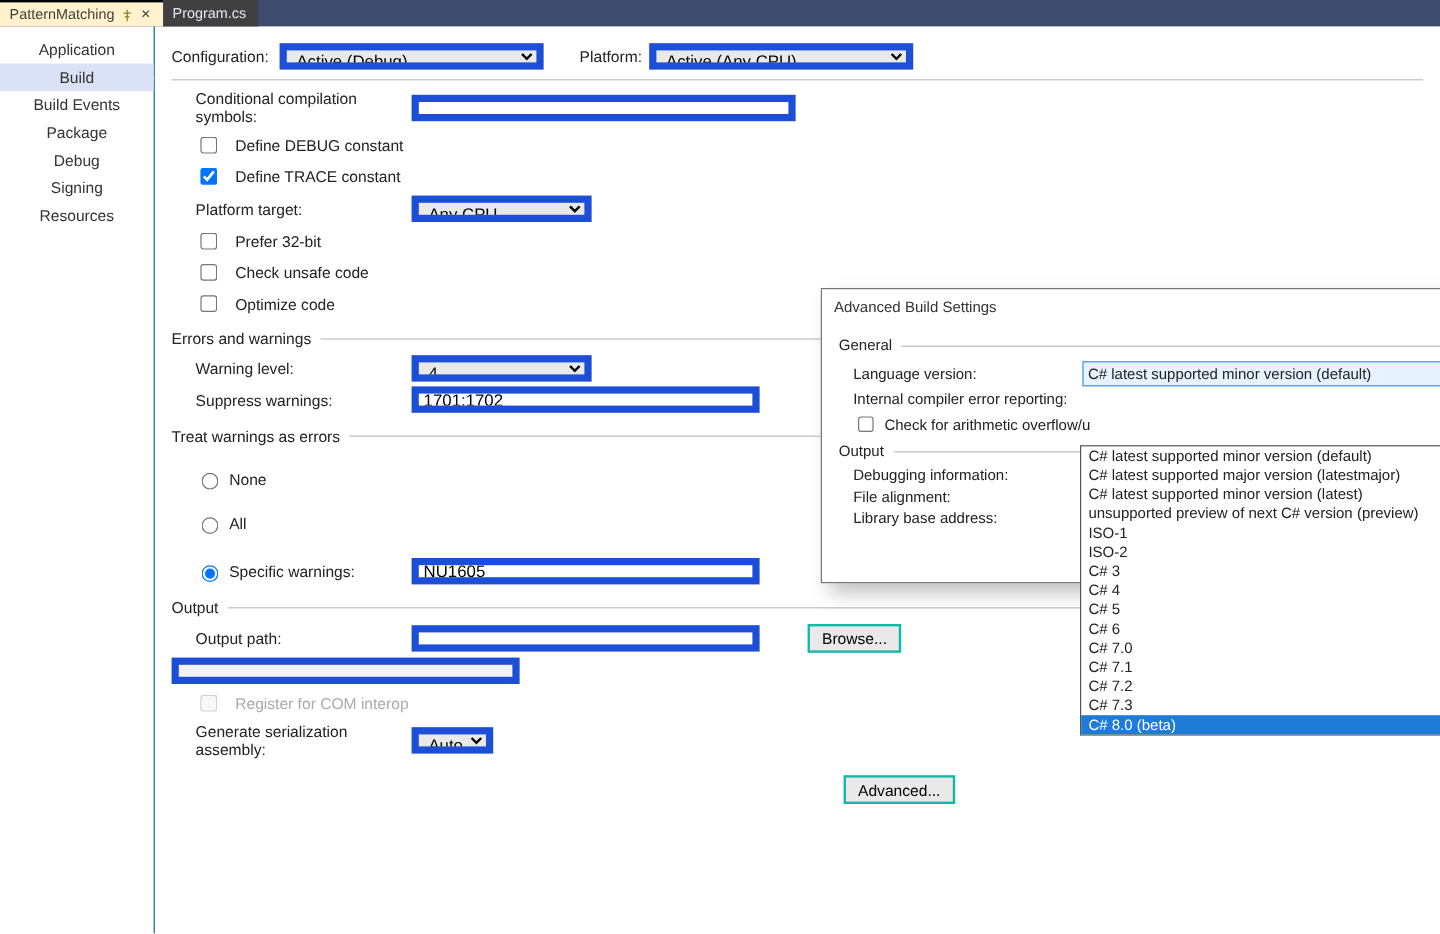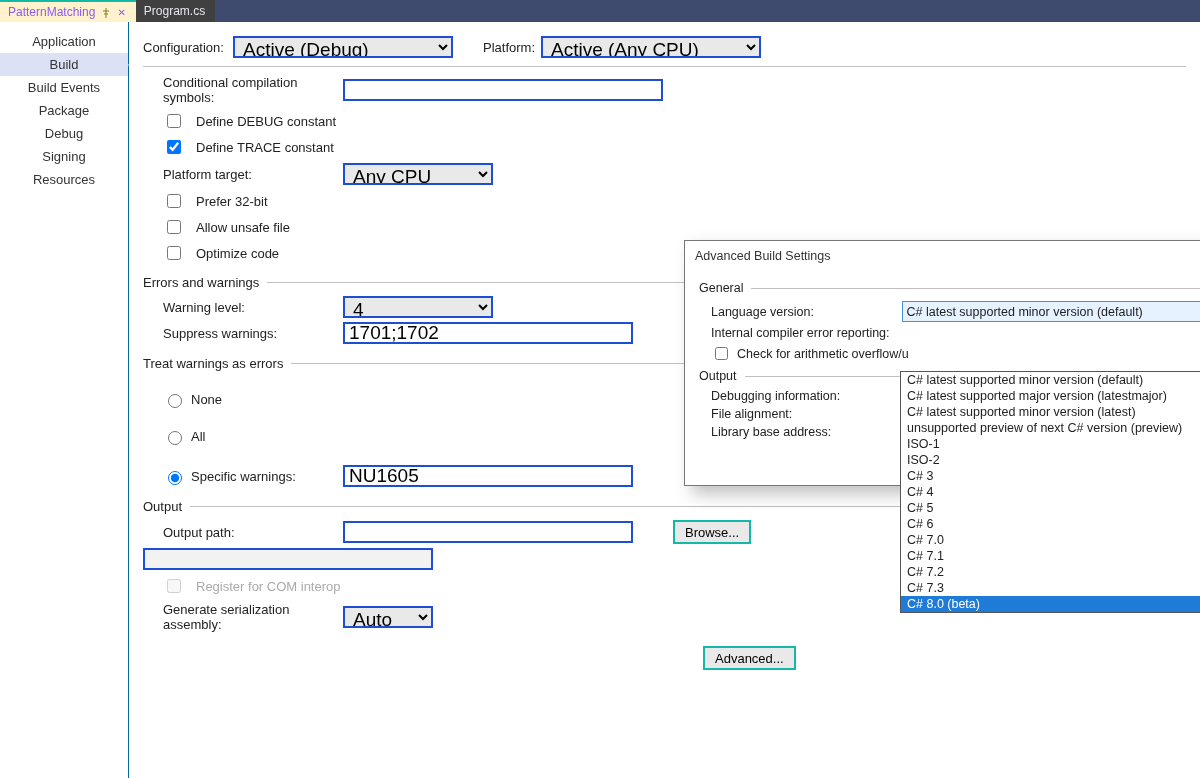--- a/index.html
+++ b/index.html
@@ -21,22 +21,22 @@
     display:flex;
     align-items:center;
     padding:0 10px 0 8px;
     font-size:12px;
     color:#e6e6f0;
     background:#404040;
     gap:6px;
   }
   .tab.active {
     background:#fff2cc;
-    color:#8b5cf6;
-    border-top:2px solid #14b8a6;
+    color:#404040;
+    border-top:2px solid #000000;
   }
   .tab .pin { width:10px; height:10px; display:inline-block; }
   .tab .close { font-size:10px; cursor:pointer; }
   .main { display:flex; height:calc(100% - 22px); }
   .sidenav {
     width:129px;
     border-right:1px solid #0369a1;
     padding:8px 0;
     text-align:center;
   }
@@ -61,30 +61,30 @@
   .content {
     flex:1;
     padding:10px 14px;
     position:relative;
   }
   .row { display:flex; align-items:center; margin:4px 0; }
   .lbl { width:180px; }
   .lbl-inset { width:200px; padding-left:20px; }
   select, input[type=text] {
     height:22px;
-    border:2px solid #1d4ed8;
+    border:6px solid #1d4ed8;
     font-family:inherit;
-    font-size:19px;
+    font-size:14px;
     padding:0 4px;
     background:#fff;
   }
   select { background:#e9e9e9; }
   select.w220 { width:220px; }
   select.w150 { width:150px; }
-  select.w90 { width:90px; }
+  select.w90 { width:68px; }
   input.w320{ width:320px; }
   input.w290{ width:290px; }
   .chk { display:flex; align-items:center; gap:12px; padding-left:20px; margin:6px 0; }
   .chk input { width:14px; height:14px; }
   .chk.disabled { color:#aaa; }
   .section-head {
     display:flex;
     align-items:center;
     gap:8px;
     margin:12px 0 6px 0;
@@ -222,21 +222,21 @@
     <div class="row">
       <span class="lbl-inset">Platform target:</span>
       <select class="w150"><option>Any CPU</option></select>
     </div>
     <label class="chk">
       <input type="checkbox" style="">
         <span>Prefer 32-bit</span>
     </label>
     <label class="chk">
       <input type="checkbox" style="">
-        <span>Allow unsafe file</span>
+        <span>Check unsafe code</span>
     </label>
     <label class="chk">
       <input type="checkbox" style="">
         <span>Optimize code</span>
     </label>
 
     <div class="section-head">
         <span>Errors and warnings</span>
       </div>
     <div class="row">

